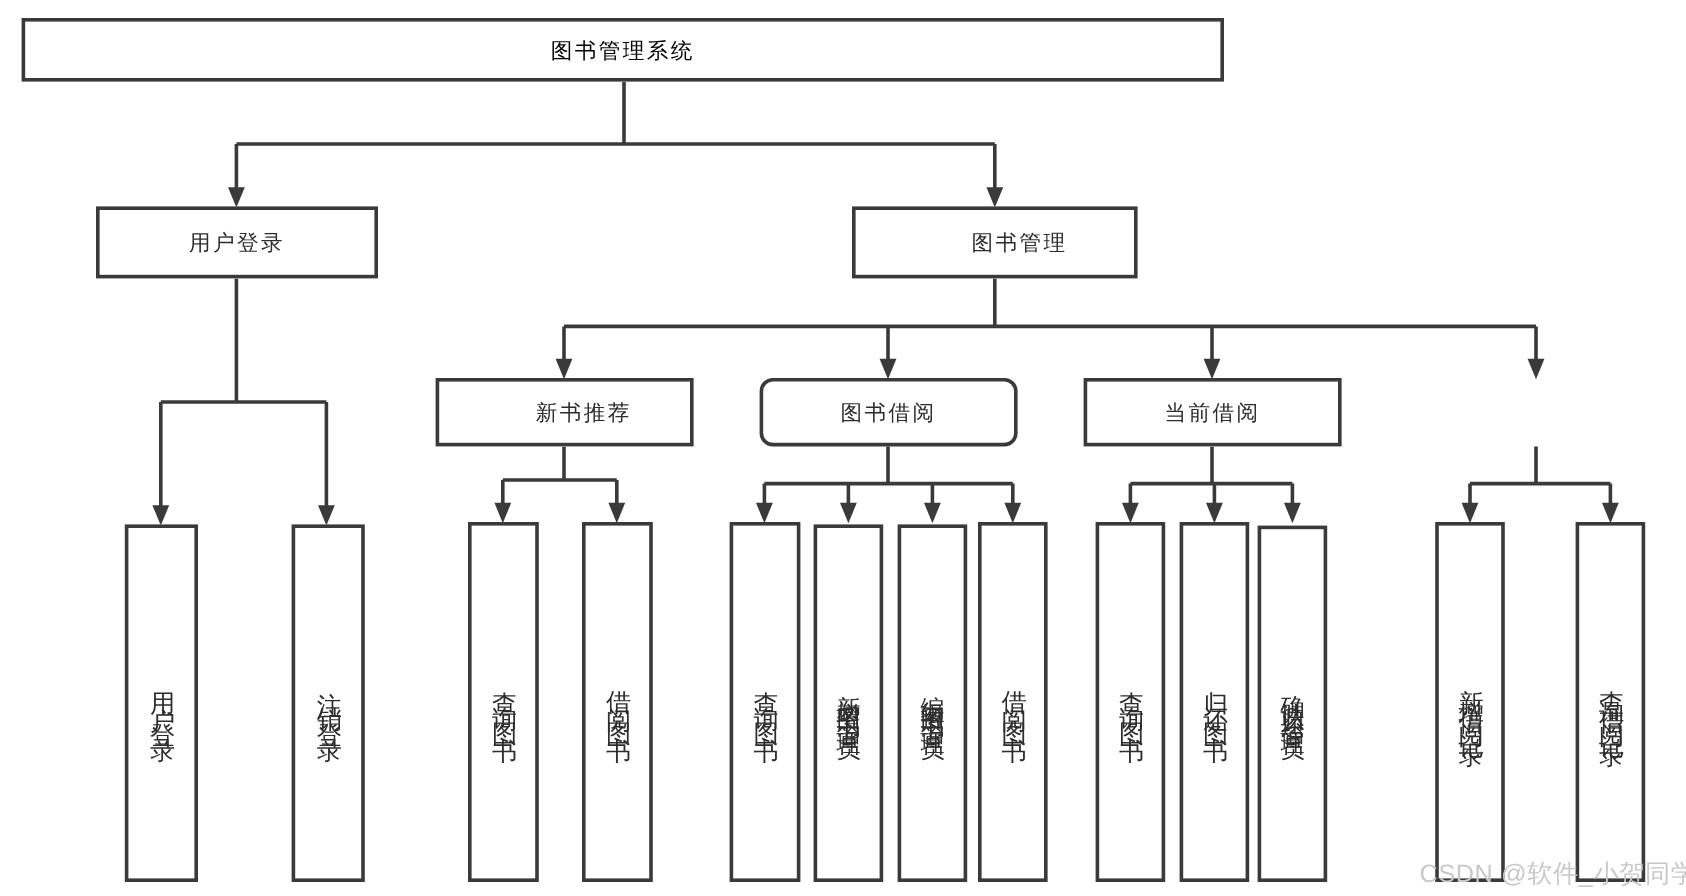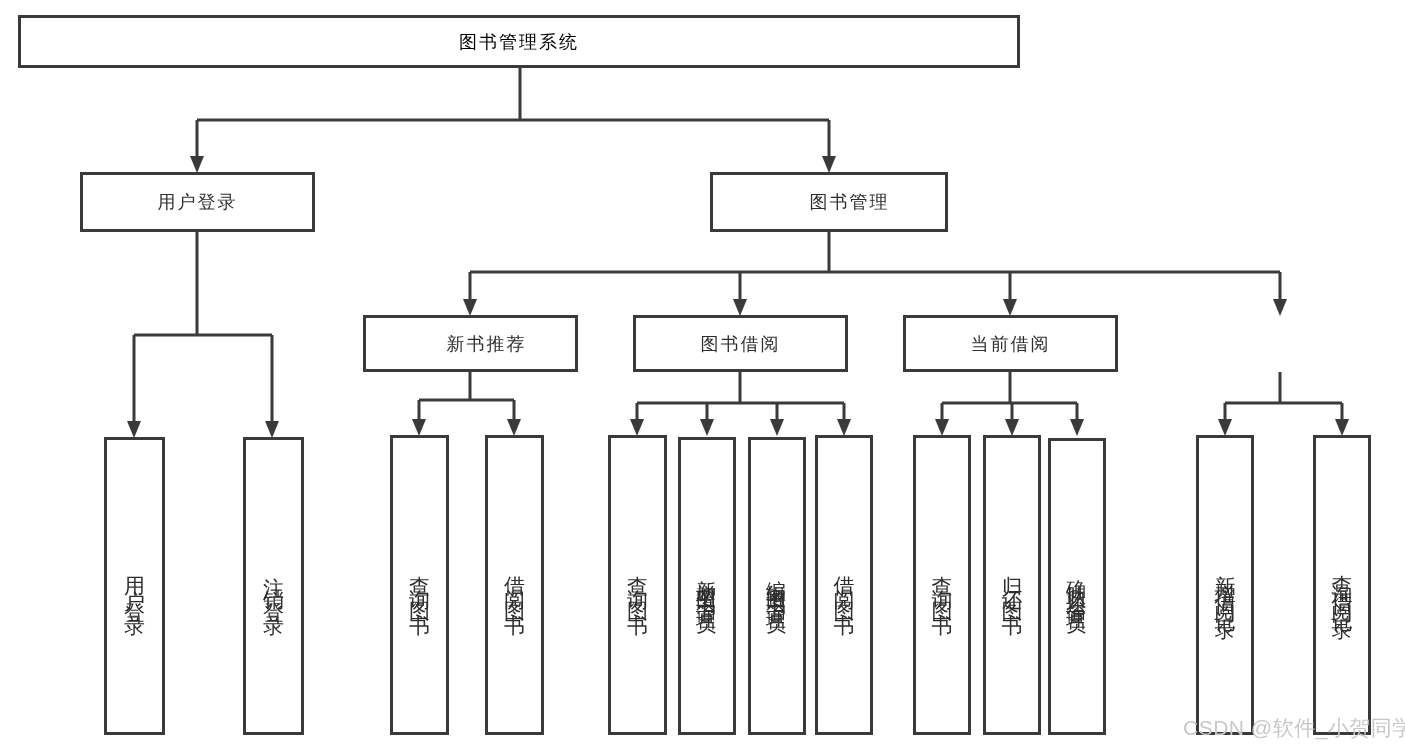--- a/index.html
+++ b/index.html
@@ -44,21 +44,21 @@
   }
   .vnode.med span { letter-spacing: 9px; }
   .vnode.tight span { letter-spacing: 5px; font-size: 20px; }
   
   #n-root   { left: 18px;  top: 15px;  width: 1002px; height: 53px; }
   
   #n-login  { left: 80px;  top: 172px; width: 235px; height: 60px; }
   #n-mgmt   { left: 710px; top: 172px; width: 238px; height: 60px; }
   
   #n-rec    { left: 363px;  top: 315px; width: 215px; height: 57px; padding-left: 32px; }
-  #n-borrow { left: 633px;  top: 315px; width: 215px; height: 57px; }
+  #n-borrow { left: 633px;  top: 315px; width: 215px; height: 57px; border-radius: 11px; }
   #n-cur    { left: 903px;  top: 315px; width: 215px; height: 57px; }
   #n-hist   { left: 1173px; top: 315px; width: 215px; height: 57px; }
   
   #l-ulogin  { left: 104px;  top: 437px; width: 61px; height: 298px; }
   #l-logout  { left: 243px;  top: 437px; width: 61px; height: 298px; }
   #l-nbq     { left: 390px;  top: 435px; width: 59px; height: 300px; }
   #l-nbb     { left: 485px;  top: 435px; width: 59px; height: 300px; }
   #l-bbq     { left: 608px;  top: 435px; width: 59px; height: 300px; }
   #l-bba     { left: 678px;  top: 437px; width: 58px; height: 298px; }
   #l-bbe     { left: 748px;  top: 437px; width: 58px; height: 298px; }

